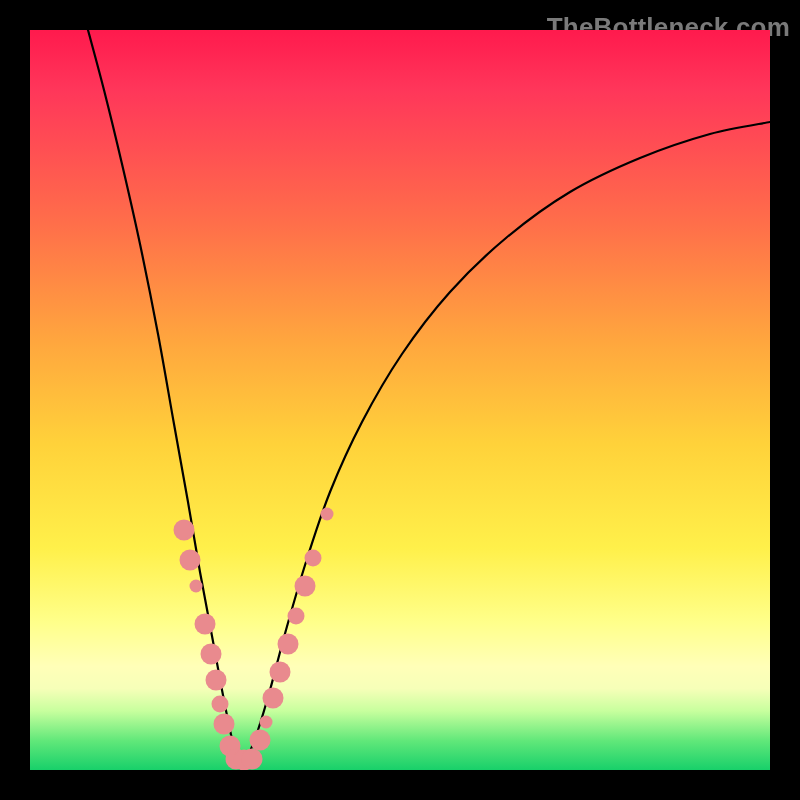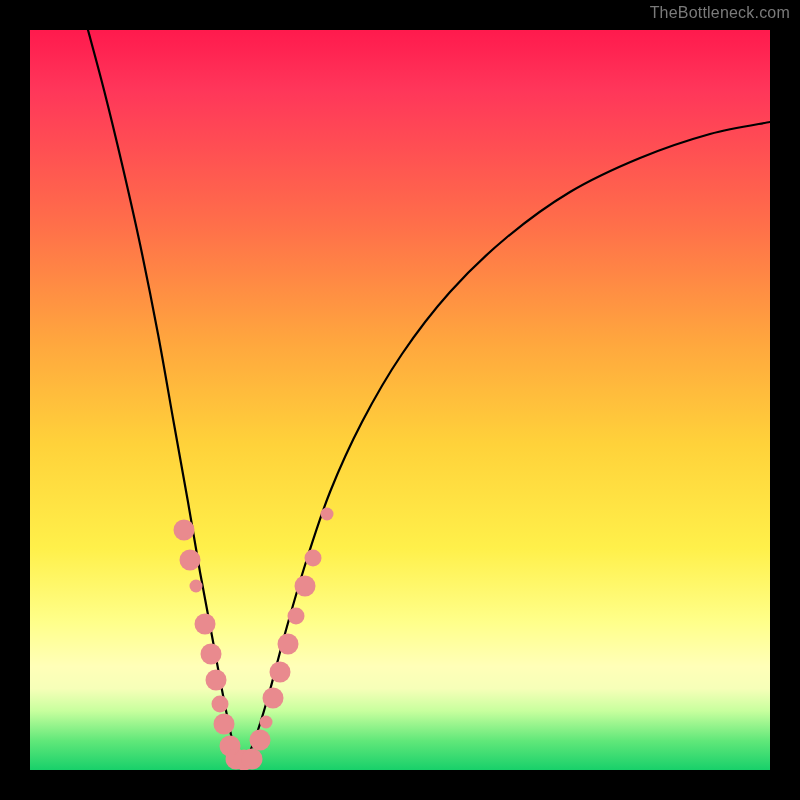--- a/index.html
+++ b/index.html
@@ -37,26 +37,26 @@
       #ffff8a 80%,
       #ffffb8 86%,
       #f6ffb8 89%,
       #c8ff9e 92%,
       #62e87a 96%,
       #18d06a 100%
     );
   }
   .watermark {
     position: absolute;
-    top: 4px;
+    top: 12px;
     right: 10px;
     color: #7a7a7a;
-    font-size: 16px;
+    font-size: 26px;
     letter-spacing: 0.2px;
-    font-weight: 400;
+    font-weight: 700;
     user-select: none;
   }
   svg.curves {
     position: absolute;
     top: 0;
     left: 0;
     width: 740px;
     height: 740px;
   }
   .curve {

